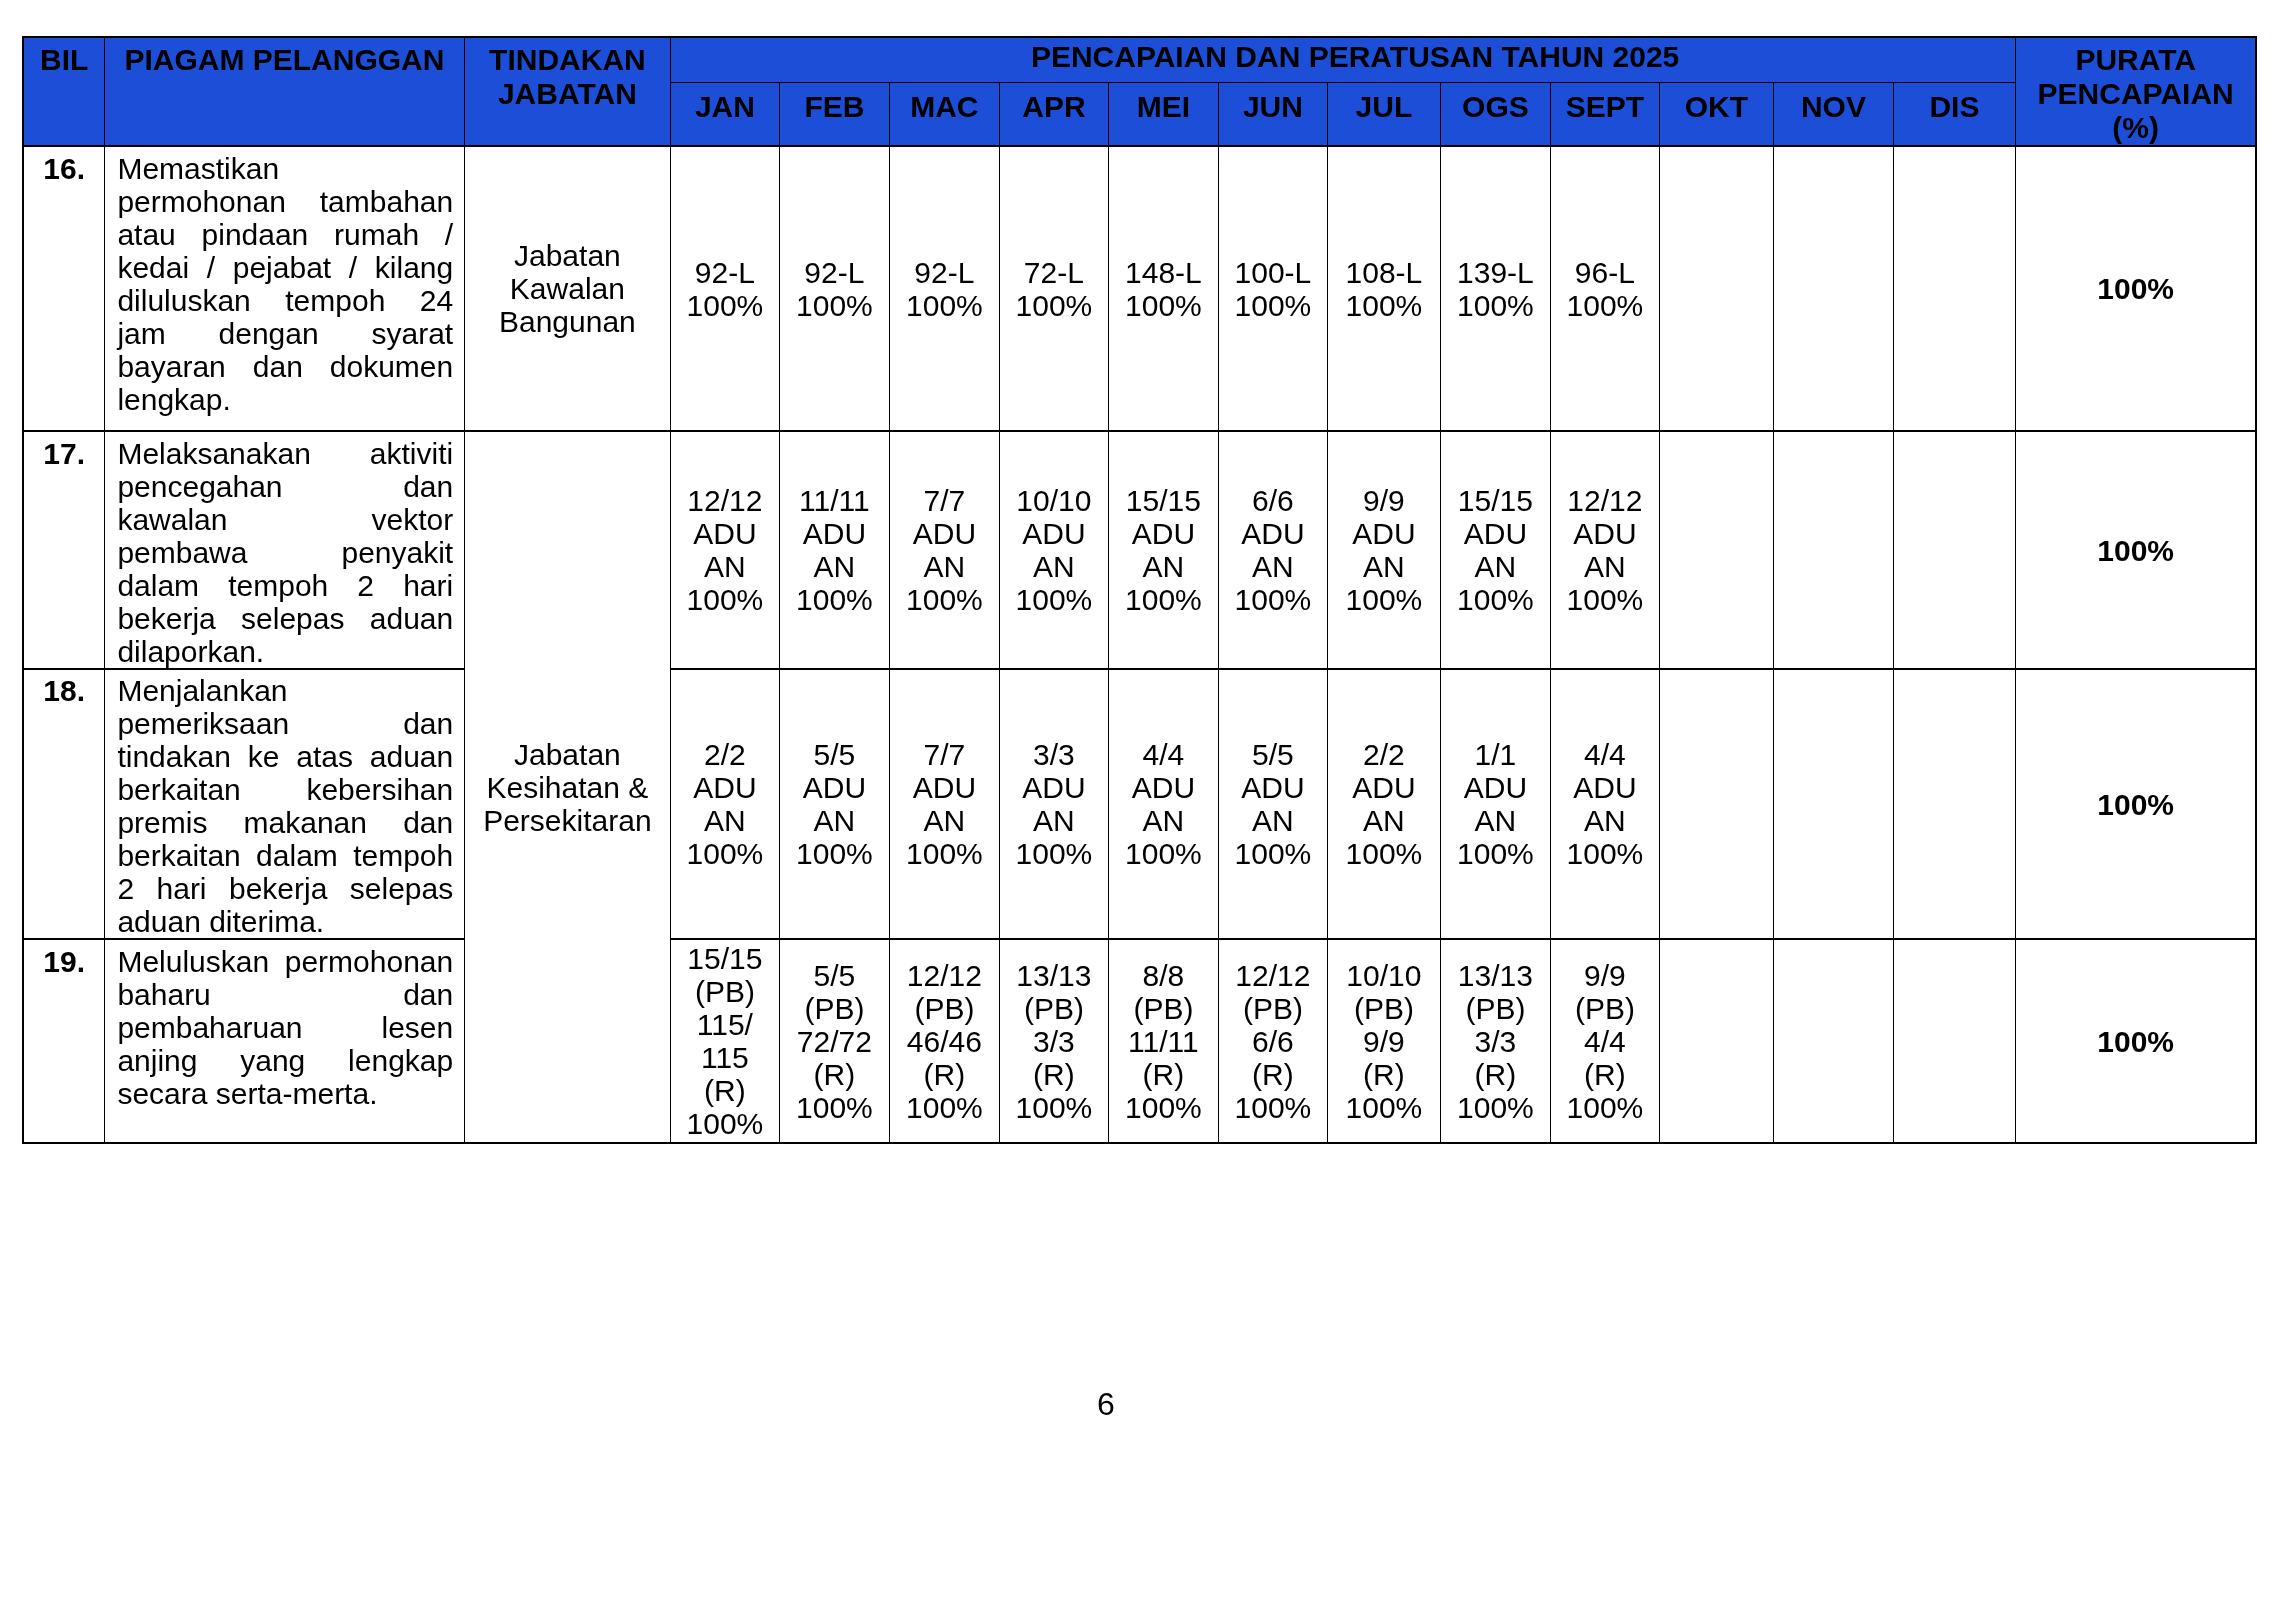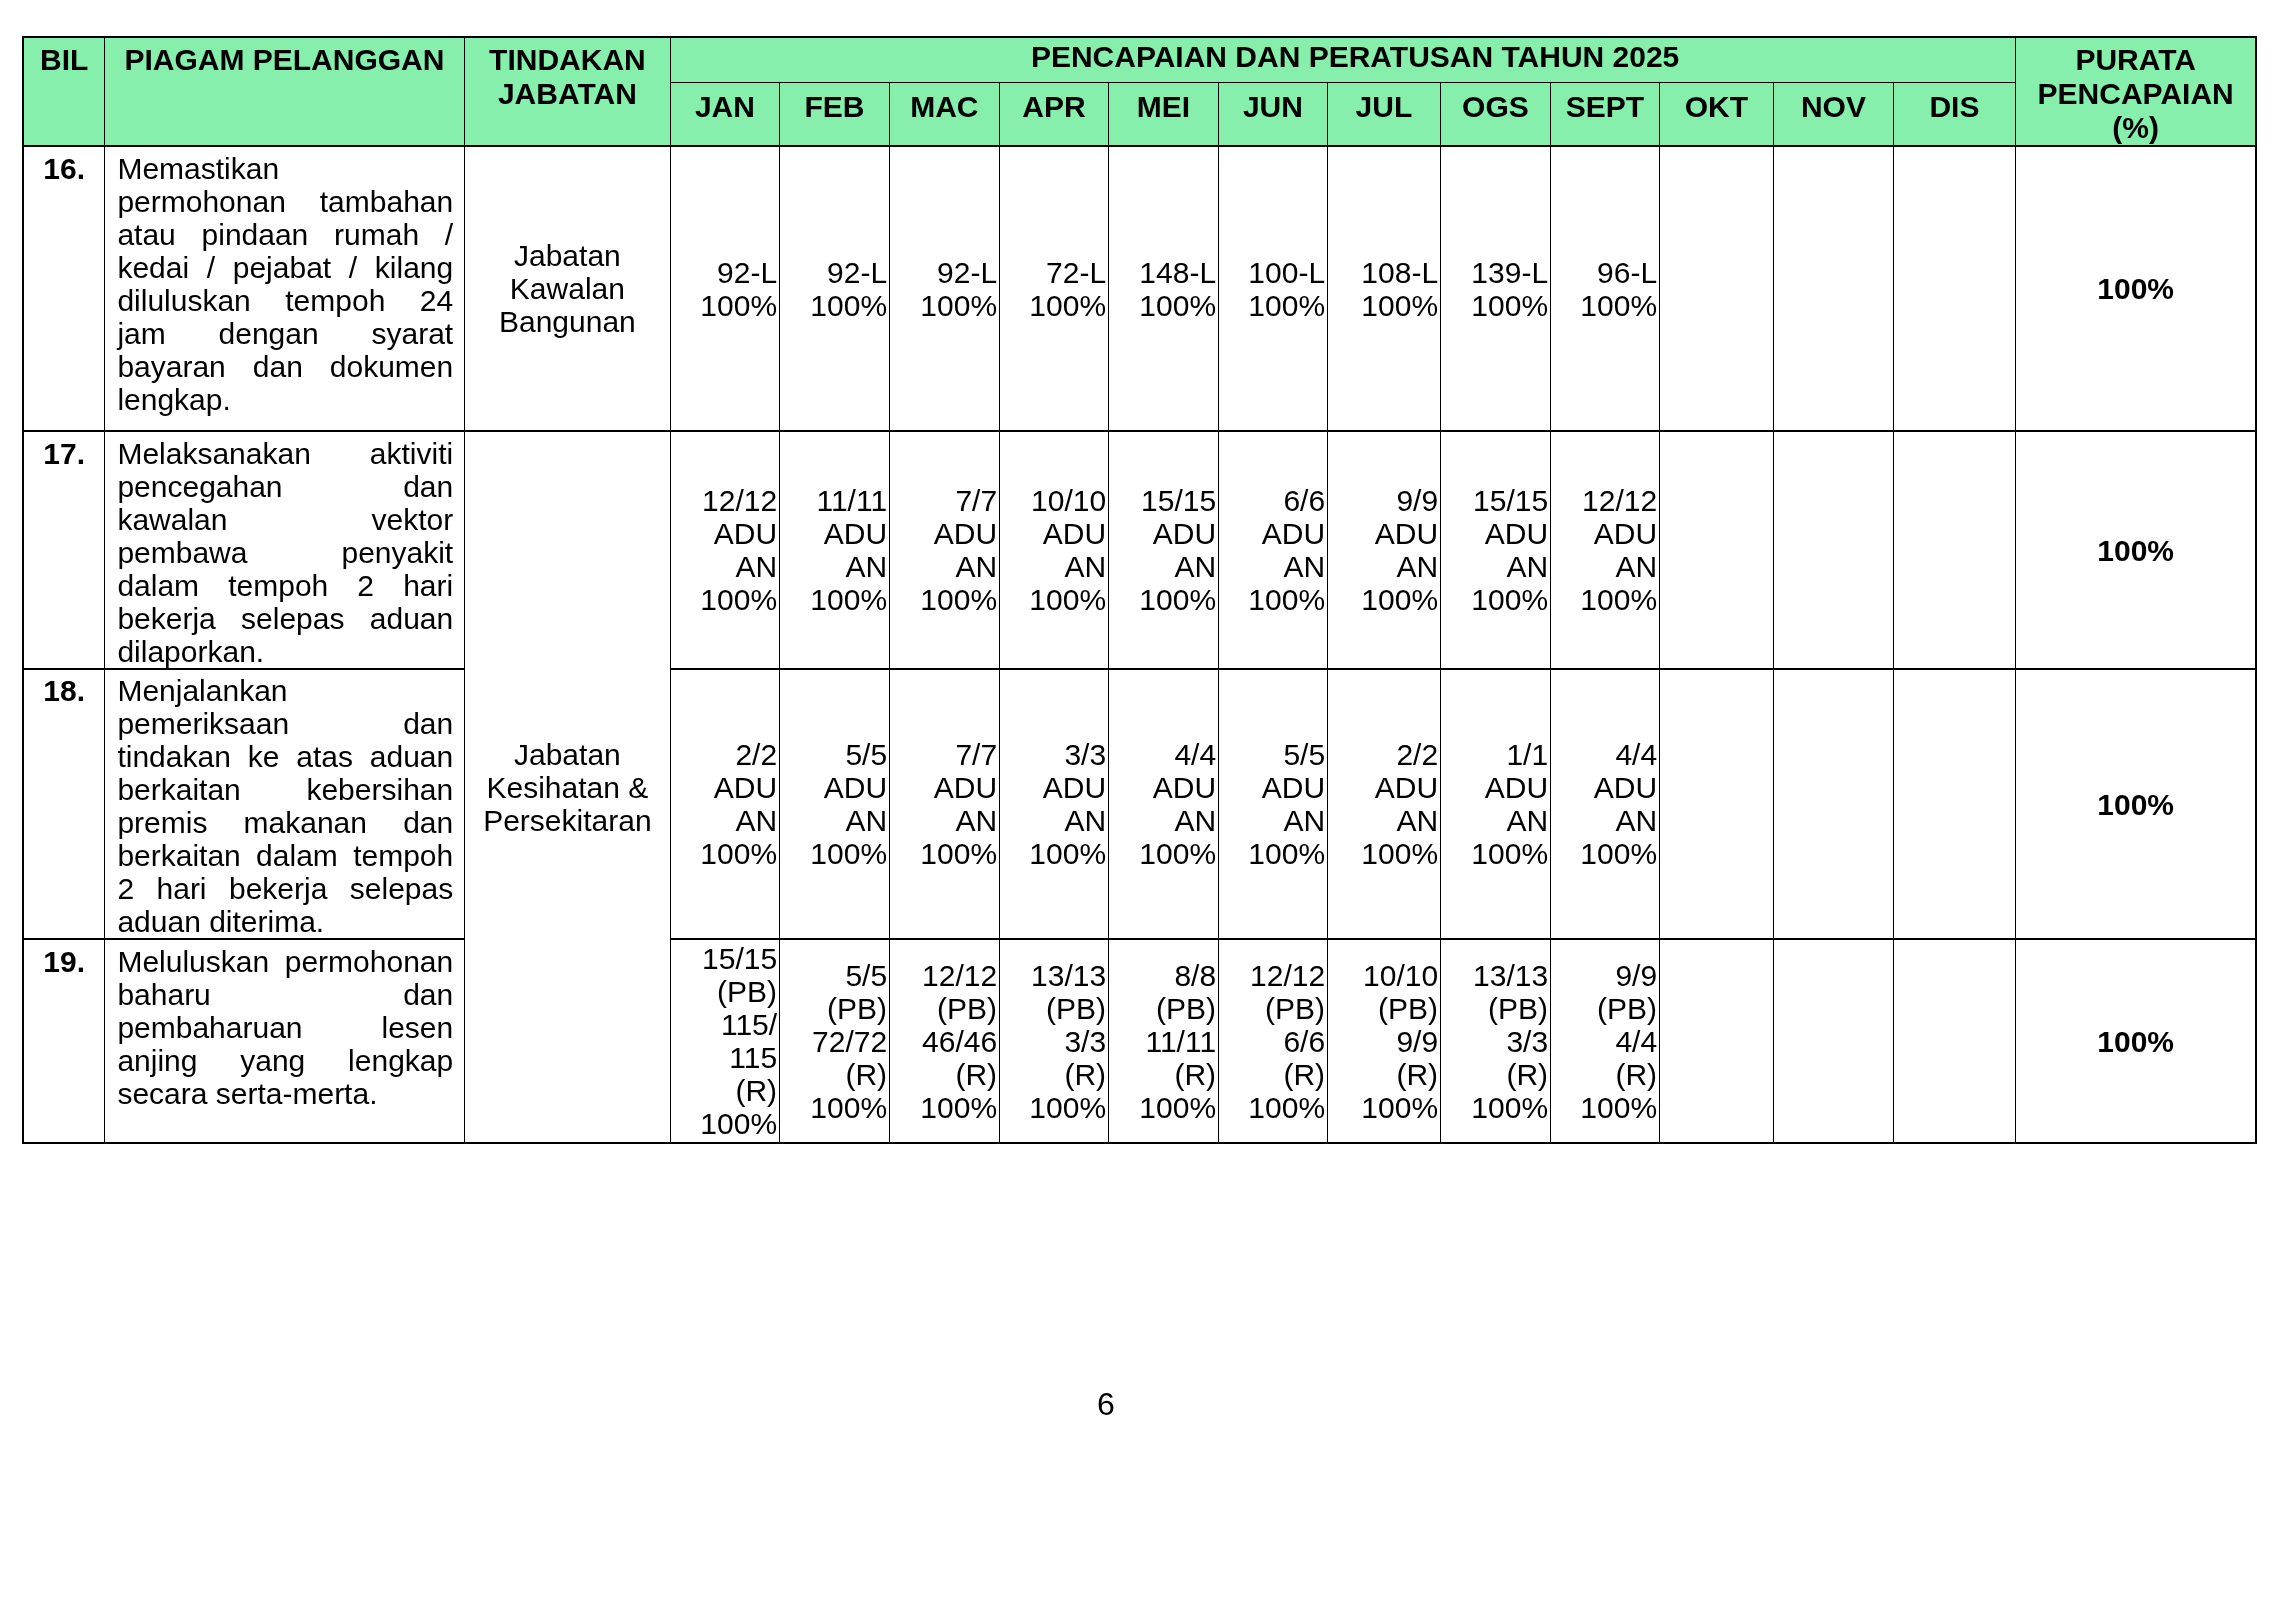--- a/index.html
+++ b/index.html
@@ -22,21 +22,21 @@
     border:1.8px solid #000;
     font-size:30px;
     line-height:33px;
     overflow:hidden;
     word-wrap:normal;
   }
   
   tr.brow td, tr.brow th{border-top-width:2.7px;}
   
   th.h{
-    background:#86efac;
+    background:#1d4ed8;
     font-weight:bold;
     text-align:center;
     vertical-align:top;
     padding:5.4px 3.6px 0 3.6px;
     line-height:34px;
   }
   th.hp{padding-top:1.8px;padding-left:28px;}
   th.hm{padding-top:7.2px;}
   
   td.bil{
@@ -50,21 +50,21 @@
     vertical-align:top;
     padding:4.5px 10.7px 0 12.5px;
     hyphens:none;
   }
   td.jab{
     text-align:center;
     vertical-align:middle;
     padding:0 7.2px;
   }
   td.dat{
-    text-align:right;
+    text-align:center;
     vertical-align:middle;
     white-space:pre-line;
     padding:1.8px;
   }
   td.pur{
     text-align:center;
     vertical-align:middle;
     font-weight:bold;
   }
   tr.hr1{height:38px;}

